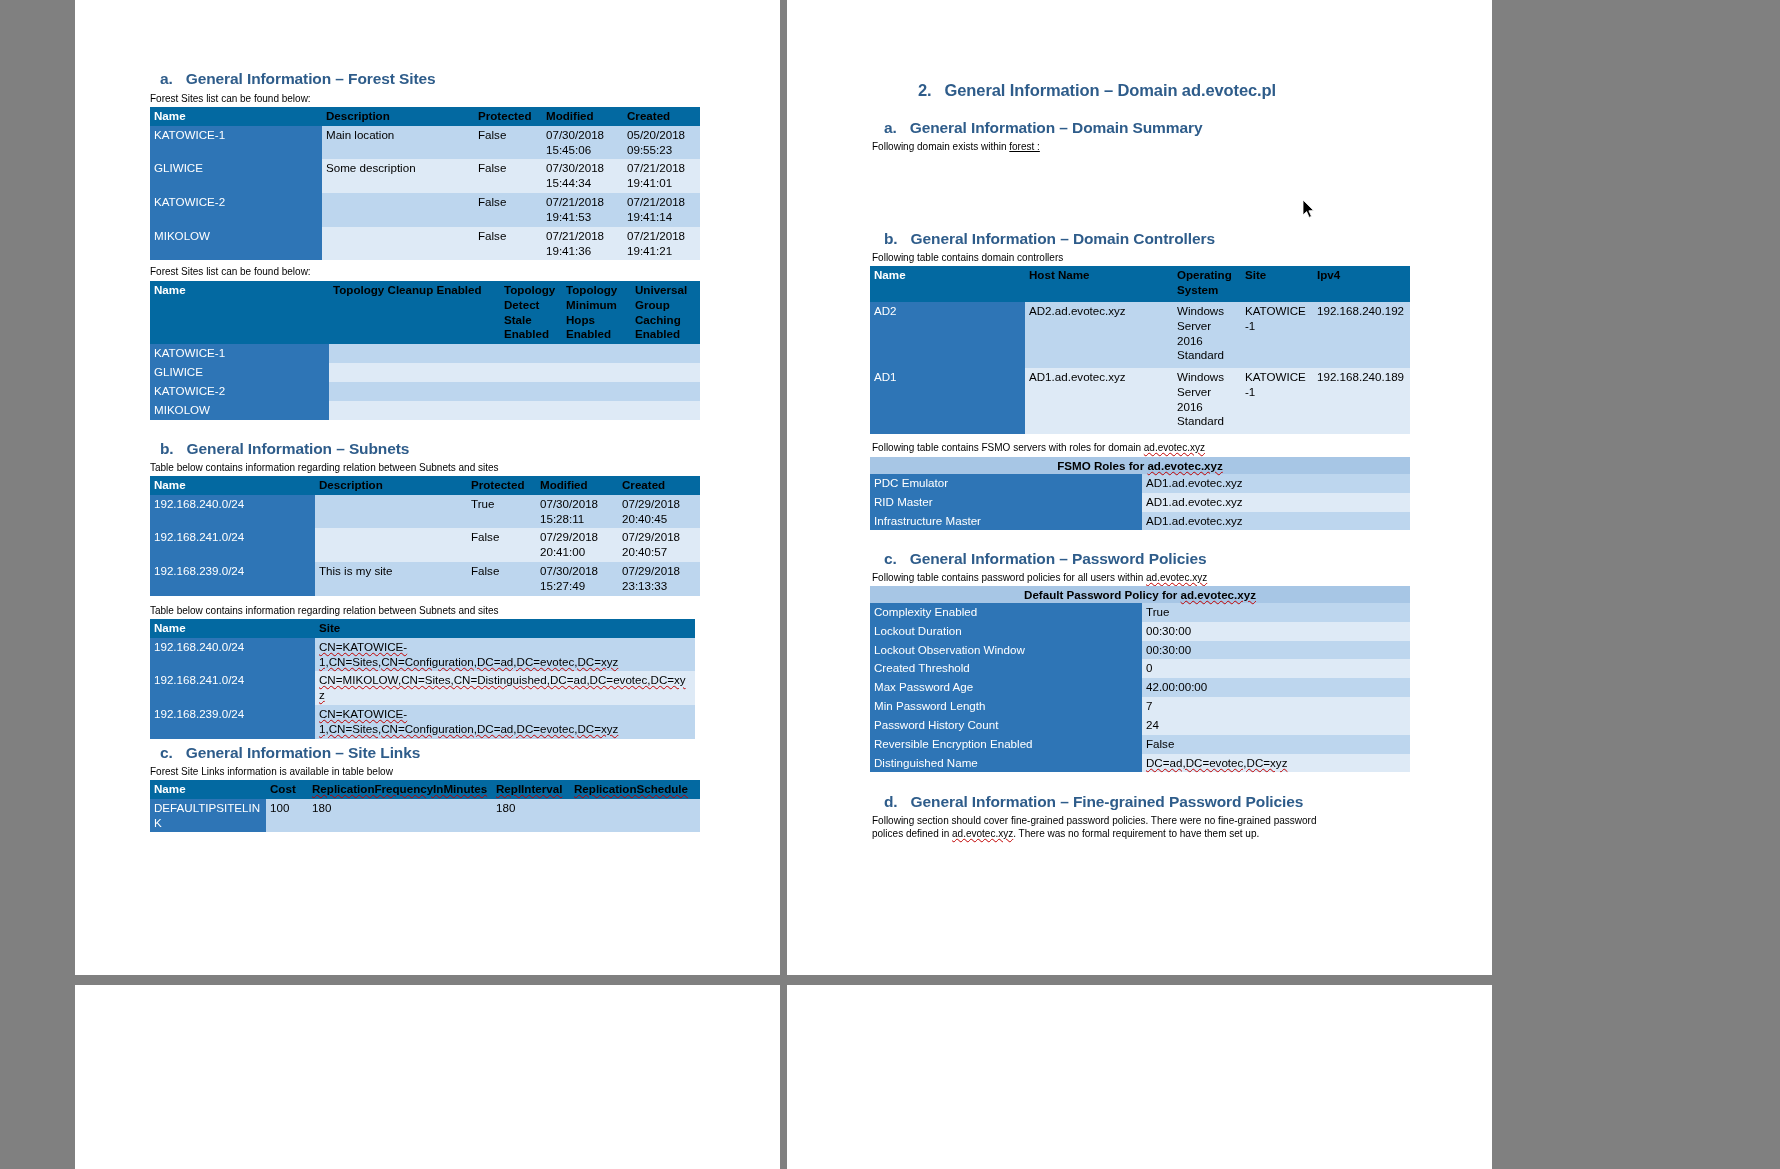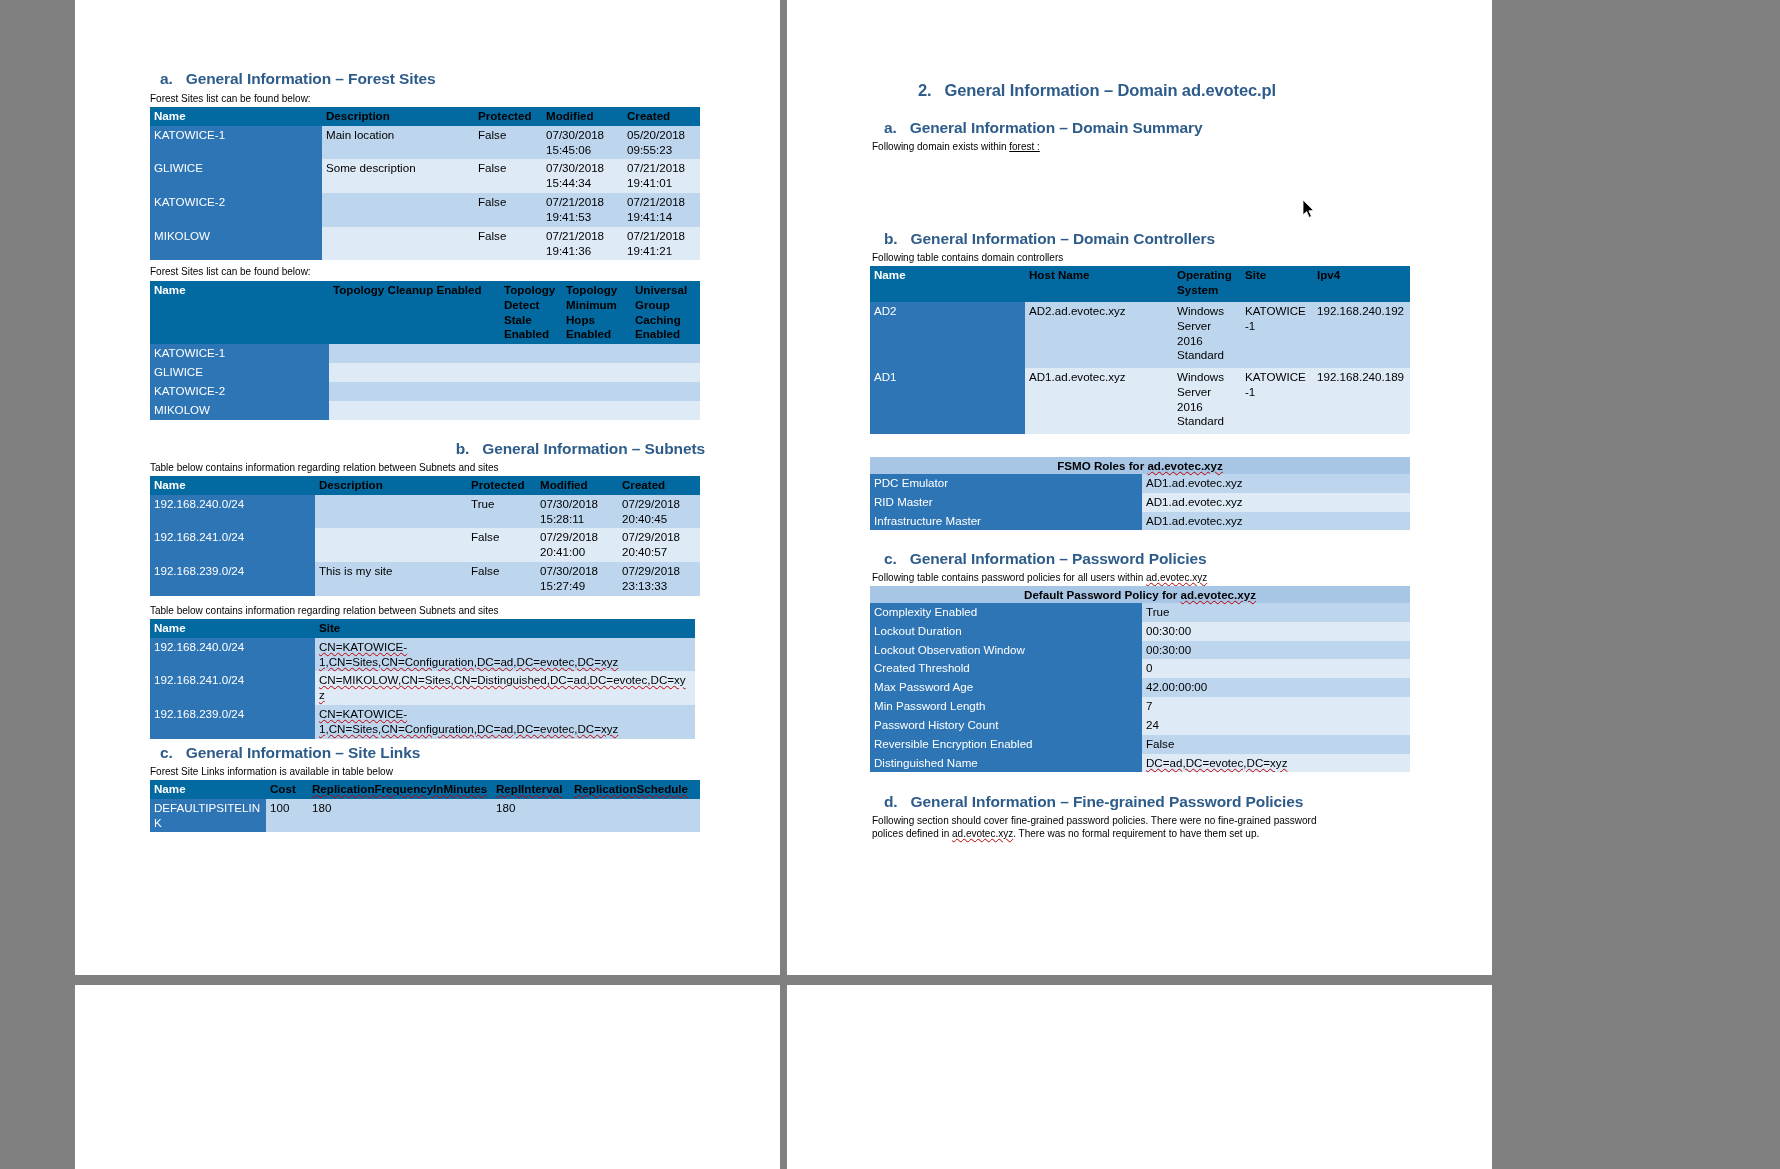--- a/index.html
+++ b/index.html
@@ -248,21 +248,21 @@
             <td class="cell-name">MIKOLOW</td>
             <td>&nbsp;</td>
             <td>&nbsp;</td>
             <td>&nbsp;</td>
             <td>&nbsp;</td>
           </tr>
         </tbody>
       </table>
     </div>
 
-    <div style="position:absolute; left:85px; top:440px; width:545px;text-align:right;">
+    <div style="position:absolute; left:85px; top:440px; width:545px;">
       <h3 class="heading-alpha">
         <span class="heading-marker">b.</span><span class="heading-gap"></span><span>General Information – Subnets</span>
       </h3>
     </div>
     <div style="position:absolute; left:75px; top:461px; width:560px;">
       <p class="body-text">Table below contains information regarding relation between Subnets and sites</p>
     </div>
 
     <div style="position:absolute; left:75px; top:476px; width:550px;">
       <table class="doc-table" style="width:550px;">
@@ -440,20 +440,23 @@
             <td class="cell-name" style="height:62px">AD1</td>
             <td>AD1.ad.evotec.xyz</td>
             <td>Windows Server 2016 Standard</td>
             <td>KATOWICE-1</td>
             <td>192.168.240.189</td>
           </tr>
         </tbody>
       </table>
     </div>
 
+    <div style="position:absolute; left:85px; top:441px; width:560px;">
+      <p class="body-text"><span>Following table contains FSMO servers with roles for domain </span><span class="squiggle">ad.evotec.xyz</span></p>
+    </div>
 
     <div style="position:absolute; left:83px; top:457px; width:540px;">
       <div class="title-band"><span>FSMO Roles for </span><span class="squiggle">ad.evotec.xyz</span></div>
       <table class="doc-table" style="width:540px;border-radius:14px;">
         <colgroup>
             <col style="width:272px">
             <col style="width:268px">
           </colgroup>
         <tbody>
           <tr>

